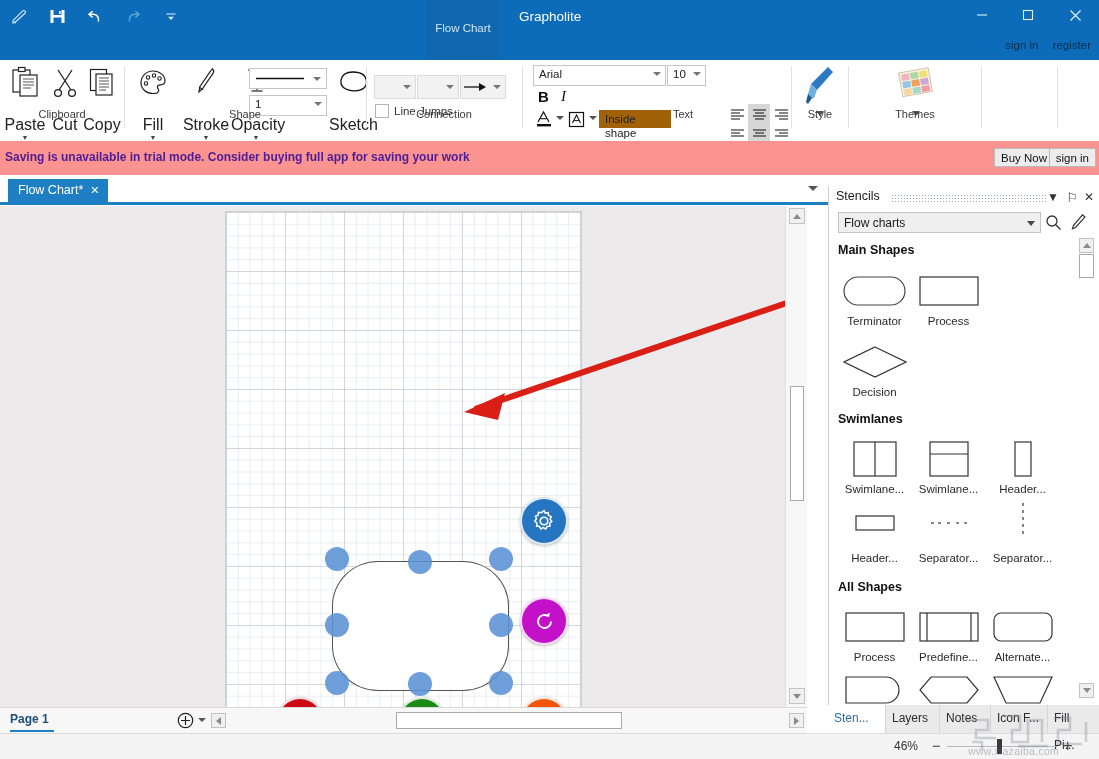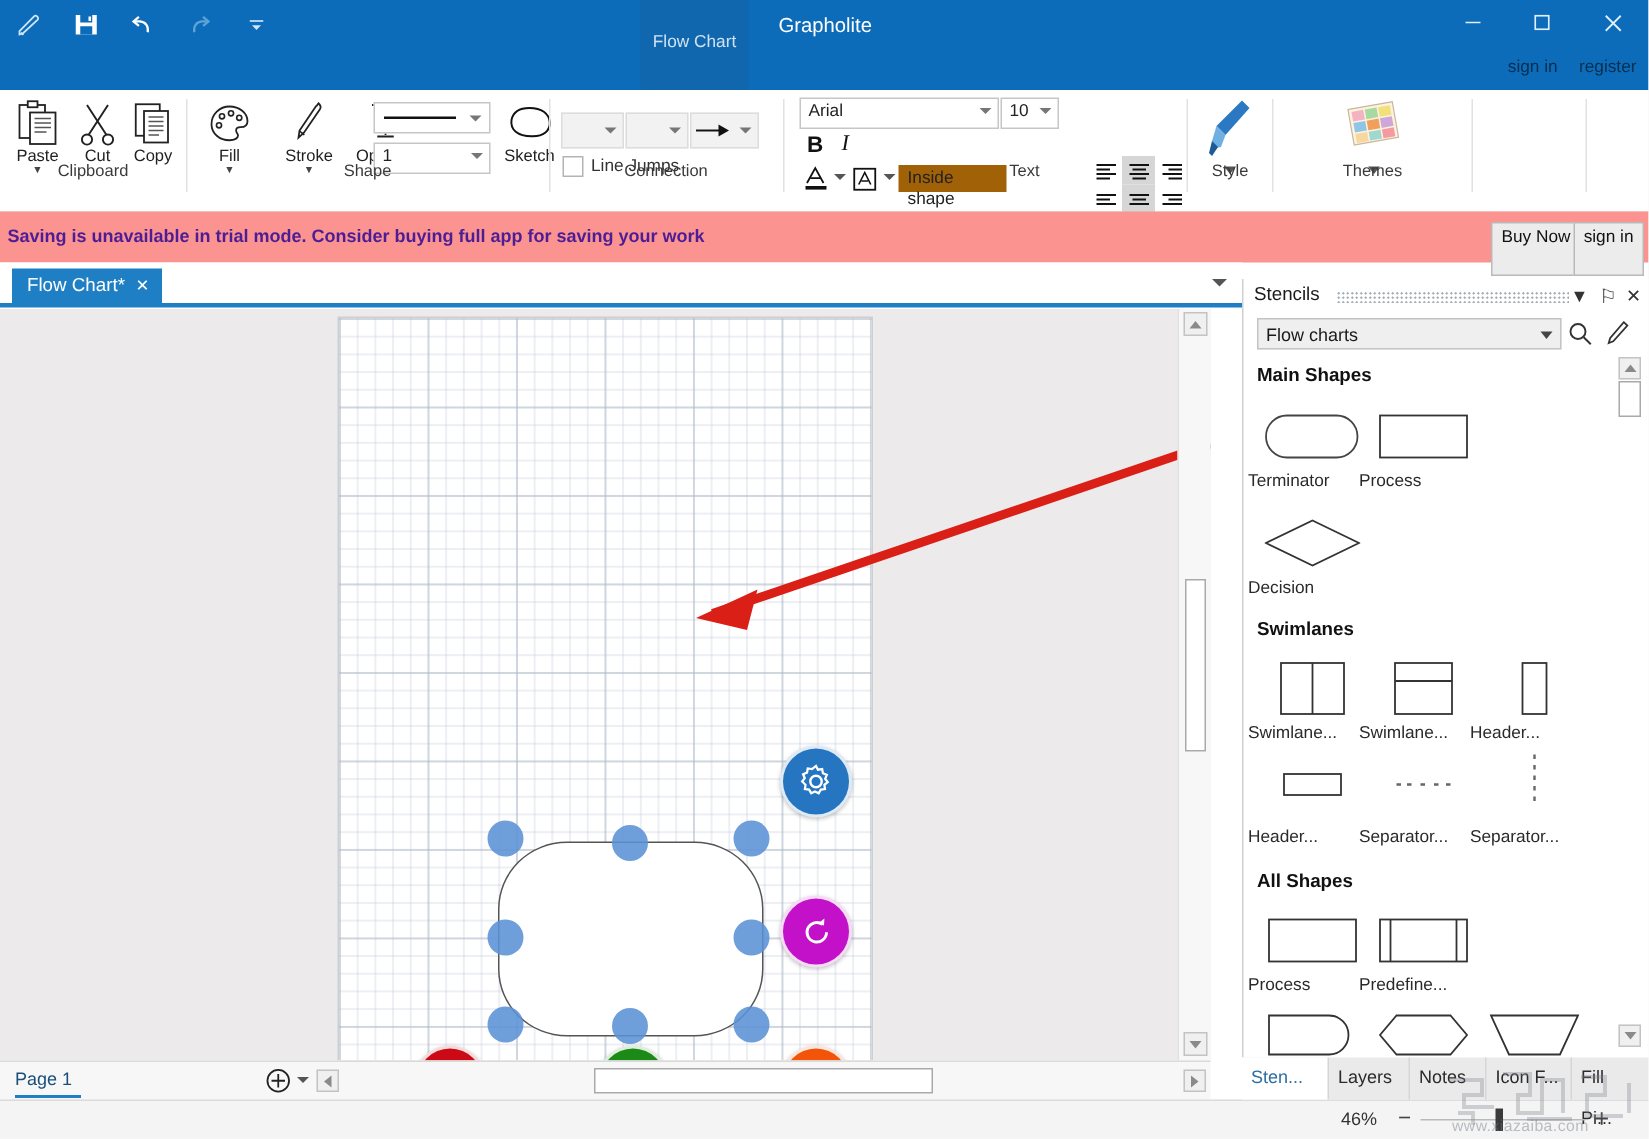--- a/index.html
+++ b/index.html
@@ -35,21 +35,21 @@
 
   
   .ribbon{position:absolute;left:0;top:60px;width:1099px;height:81px;background:#fff;
           border-bottom:1px solid #d4d4d4;}
   .grp{position:absolute;top:0;height:62px;}
   .grp .glabel{position:absolute;bottom:2px;width:100%;text-align:center;font-size:11px;color:#3a3a3a;}
   .sep{position:absolute;top:6px;width:1px;height:62px;background:#e2e2e2;}
 
   .bigbtn{position:absolute;top:4px;width:46px;text-align:center;cursor:default;}
   .bigbtn .ic{height:34px;display:flex;align-items:flex-end;justify-content:center;}
-  .bigbtn .tx{font-size:11px;color:#222;margin-top:0;}
+  .bigbtn .tx{font-size:16px;color:#222;margin-top:18px;}
   .bigbtn .car{font-size:7px;color:#444;line-height:8px;}
 
   .combo{position:absolute;border:1px solid #c6c6c6;background:#fff;box-sizing:border-box;
          font-size:11.5px;color:#222;}
   .combo .txt{position:absolute;left:5px;top:2px;}
   .combo .arr{position:absolute;right:4px;top:6px;width:0;height:0;
         border-left:4px solid transparent;border-right:4px solid transparent;border-top:4px solid #767676;}
   .ghostbtn{position:absolute;background:#f2f2f2;border:1px solid #dcdcdc;box-sizing:border-box;}
   .ghostbtn .arr{position:absolute;right:4px;top:9px;width:0;height:0;
         border-left:4px solid transparent;border-right:4px solid transparent;border-top:4px solid #767676;}
@@ -60,21 +60,21 @@
   .alignbtn{position:absolute;width:22px;height:19px;display:flex;align-items:center;justify-content:center;}
   .alignbtn.on{background:#d6d6d6;}
   .bi{position:absolute;font-size:15px;color:#111;}
 
   .insideshape{position:absolute;background:#a16207;font-size:11.5px;color:#222;
         padding:2px 6px;box-sizing:border-box;}
 
   
   .banner{position:absolute;left:0;top:141px;width:1099px;height:34px;background:#fb9391;}
   .banner .msg{position:absolute;left:5px;top:9px;font-size:12px;font-weight:bold;color:#4c1d95;}
-  .banner .bbtn{position:absolute;top:7px;height:36px;line-height:19px;background:#ececec;
+  .banner .bbtn{position:absolute;top:7px;height:19px;line-height:19px;background:#ececec;
        border:1px solid #b9b9b9;font-size:11.5px;color:#111;padding:0 6px;box-sizing:border-box;}
 
   
   .docstrip{position:absolute;left:0;top:175px;width:828px;height:31px;background:#fff;}
   .doctab{position:absolute;left:8px;top:4px;height:23px;background:#1e7fc4;color:#fff;
       font-size:12.5px;line-height:23px;padding:0 8px 0 10px;}
   .doctab .cl{margin-left:7px;font-size:11px;}
   .docunder{position:absolute;left:0;top:27px;width:828px;height:3px;background:#1e7fc4;}
   .docdrop{position:absolute;right:10px;top:11px;width:0;height:0;
       border-left:5px solid transparent;border-right:5px solid transparent;border-top:5px solid #555;}
@@ -111,29 +111,29 @@
       background-image:radial-gradient(circle, #9aa3ac 0.6px, transparent 0.8px);
       background-size:3px 3px;}
   .hicon{position:absolute;top:4px;width:14px;height:14px;display:flex;align-items:center;justify-content:center;color:#333;}
   .stcombo{position:absolute;left:838px;top:212px;width:203px;height:21px;background:#efefef;
       border:1px solid #c3c3c3;box-sizing:border-box;font-size:12px;color:#1a1a1a;}
   .stcombo .txt{position:absolute;left:5px;top:3px;}
   .stcombo .arr{position:absolute;right:5px;top:8px;width:0;height:0;
       border-left:4px solid transparent;border-right:4px solid transparent;border-top:5px solid #444;}
 
   .grphead{position:absolute;font-size:12.5px;font-weight:bold;color:#111;}
-  .stitem{position:absolute;width:85px;text-align:left;}
+  .stitem{position:absolute;width:85px;text-align:center;}
   .stitem .sv{height:42px;display:flex;align-items:center;justify-content:center;}
   .stitem .nm{font-size:11.5px;color:#2a2a2a;margin-top:3px;}
 
   .stscroll{position:absolute;left:1078px;top:238px;width:17px;height:460px;background:#fff;}
 
   
   .pagebar{position:absolute;left:0;top:707px;width:807px;height:26px;background:#f7f7f7;border-top:1px solid #dadada;}
-  .pagetab{position:absolute;left:10px;top:4px;font-size:12px;font-weight:normal;color:#1a4f7a;}
+  .pagetab{position:absolute;left:10px;top:4px;font-size:12px;font-weight:bold;color:#1a4f7a;}
   .pageul{position:absolute;left:10px;top:22px;width:44px;height:2px;background:#1e7fc4;}
   .statusbar{position:absolute;left:0;top:733px;width:1099px;height:26px;background:#f4f4f4;border-top:1px solid #dcdcdc;}
 
   .btabs{position:absolute;left:828px;top:705px;width:271px;height:28px;background:#eaeaea;display:flex;}
   .btab{height:28px;line-height:27px;font-size:12px;color:#2b2b2b;padding:0 6px;
         border-right:1px solid #d6d6d6;box-sizing:border-box;}
   .btab.active{background:#fff;color:#2c6ea3;}
 
   .zoomwrap{position:absolute;left:880px;top:735px;width:219px;height:22px;display:flex;align-items:center;}
   .zoompct{font-size:12px;color:#333;width:38px;text-align:right;}
@@ -675,20 +675,28 @@
   <div class="stitem" style="left:906px;top:606px;">
     <div class="sv">
       <svg width="60" height="30" viewBox="0 0 60 30">
           <rect x="1" y="1" width="58" height="28" fill="#fff" stroke="#333" stroke-width="1.2"></rect>
           <path d="M8 1v28M52 1v28" stroke="#333" stroke-width="1.2"></path>
         </svg>
     </div>
     <div class="nm">Predefine...</div>
   </div>
 
+  <div class="stitem" style="left:980px;top:606px;">
+    <div class="sv">
+      <svg width="60" height="30" viewBox="0 0 60 30">
+          <rect x="1" y="1" width="58" height="28" rx="7" ry="7" fill="#fff" stroke="#333" stroke-width="1.2"></rect>
+        </svg>
+    </div>
+    <div class="nm">Alternate...</div>
+  </div>
 
   <div class="stitem" style="left:832px;top:676px;">
     <div class="sv" style="height:28px;">
       <svg width="60" height="28" viewBox="0 0 60 28">
           <path d="M1 1h40a13 13 0 0 1 0 26H1z" fill="#fff" stroke="#333" stroke-width="1.2"></path>
         </svg>
     </div>
   </div>
 
   <div class="stitem" style="left:906px;top:676px;">

